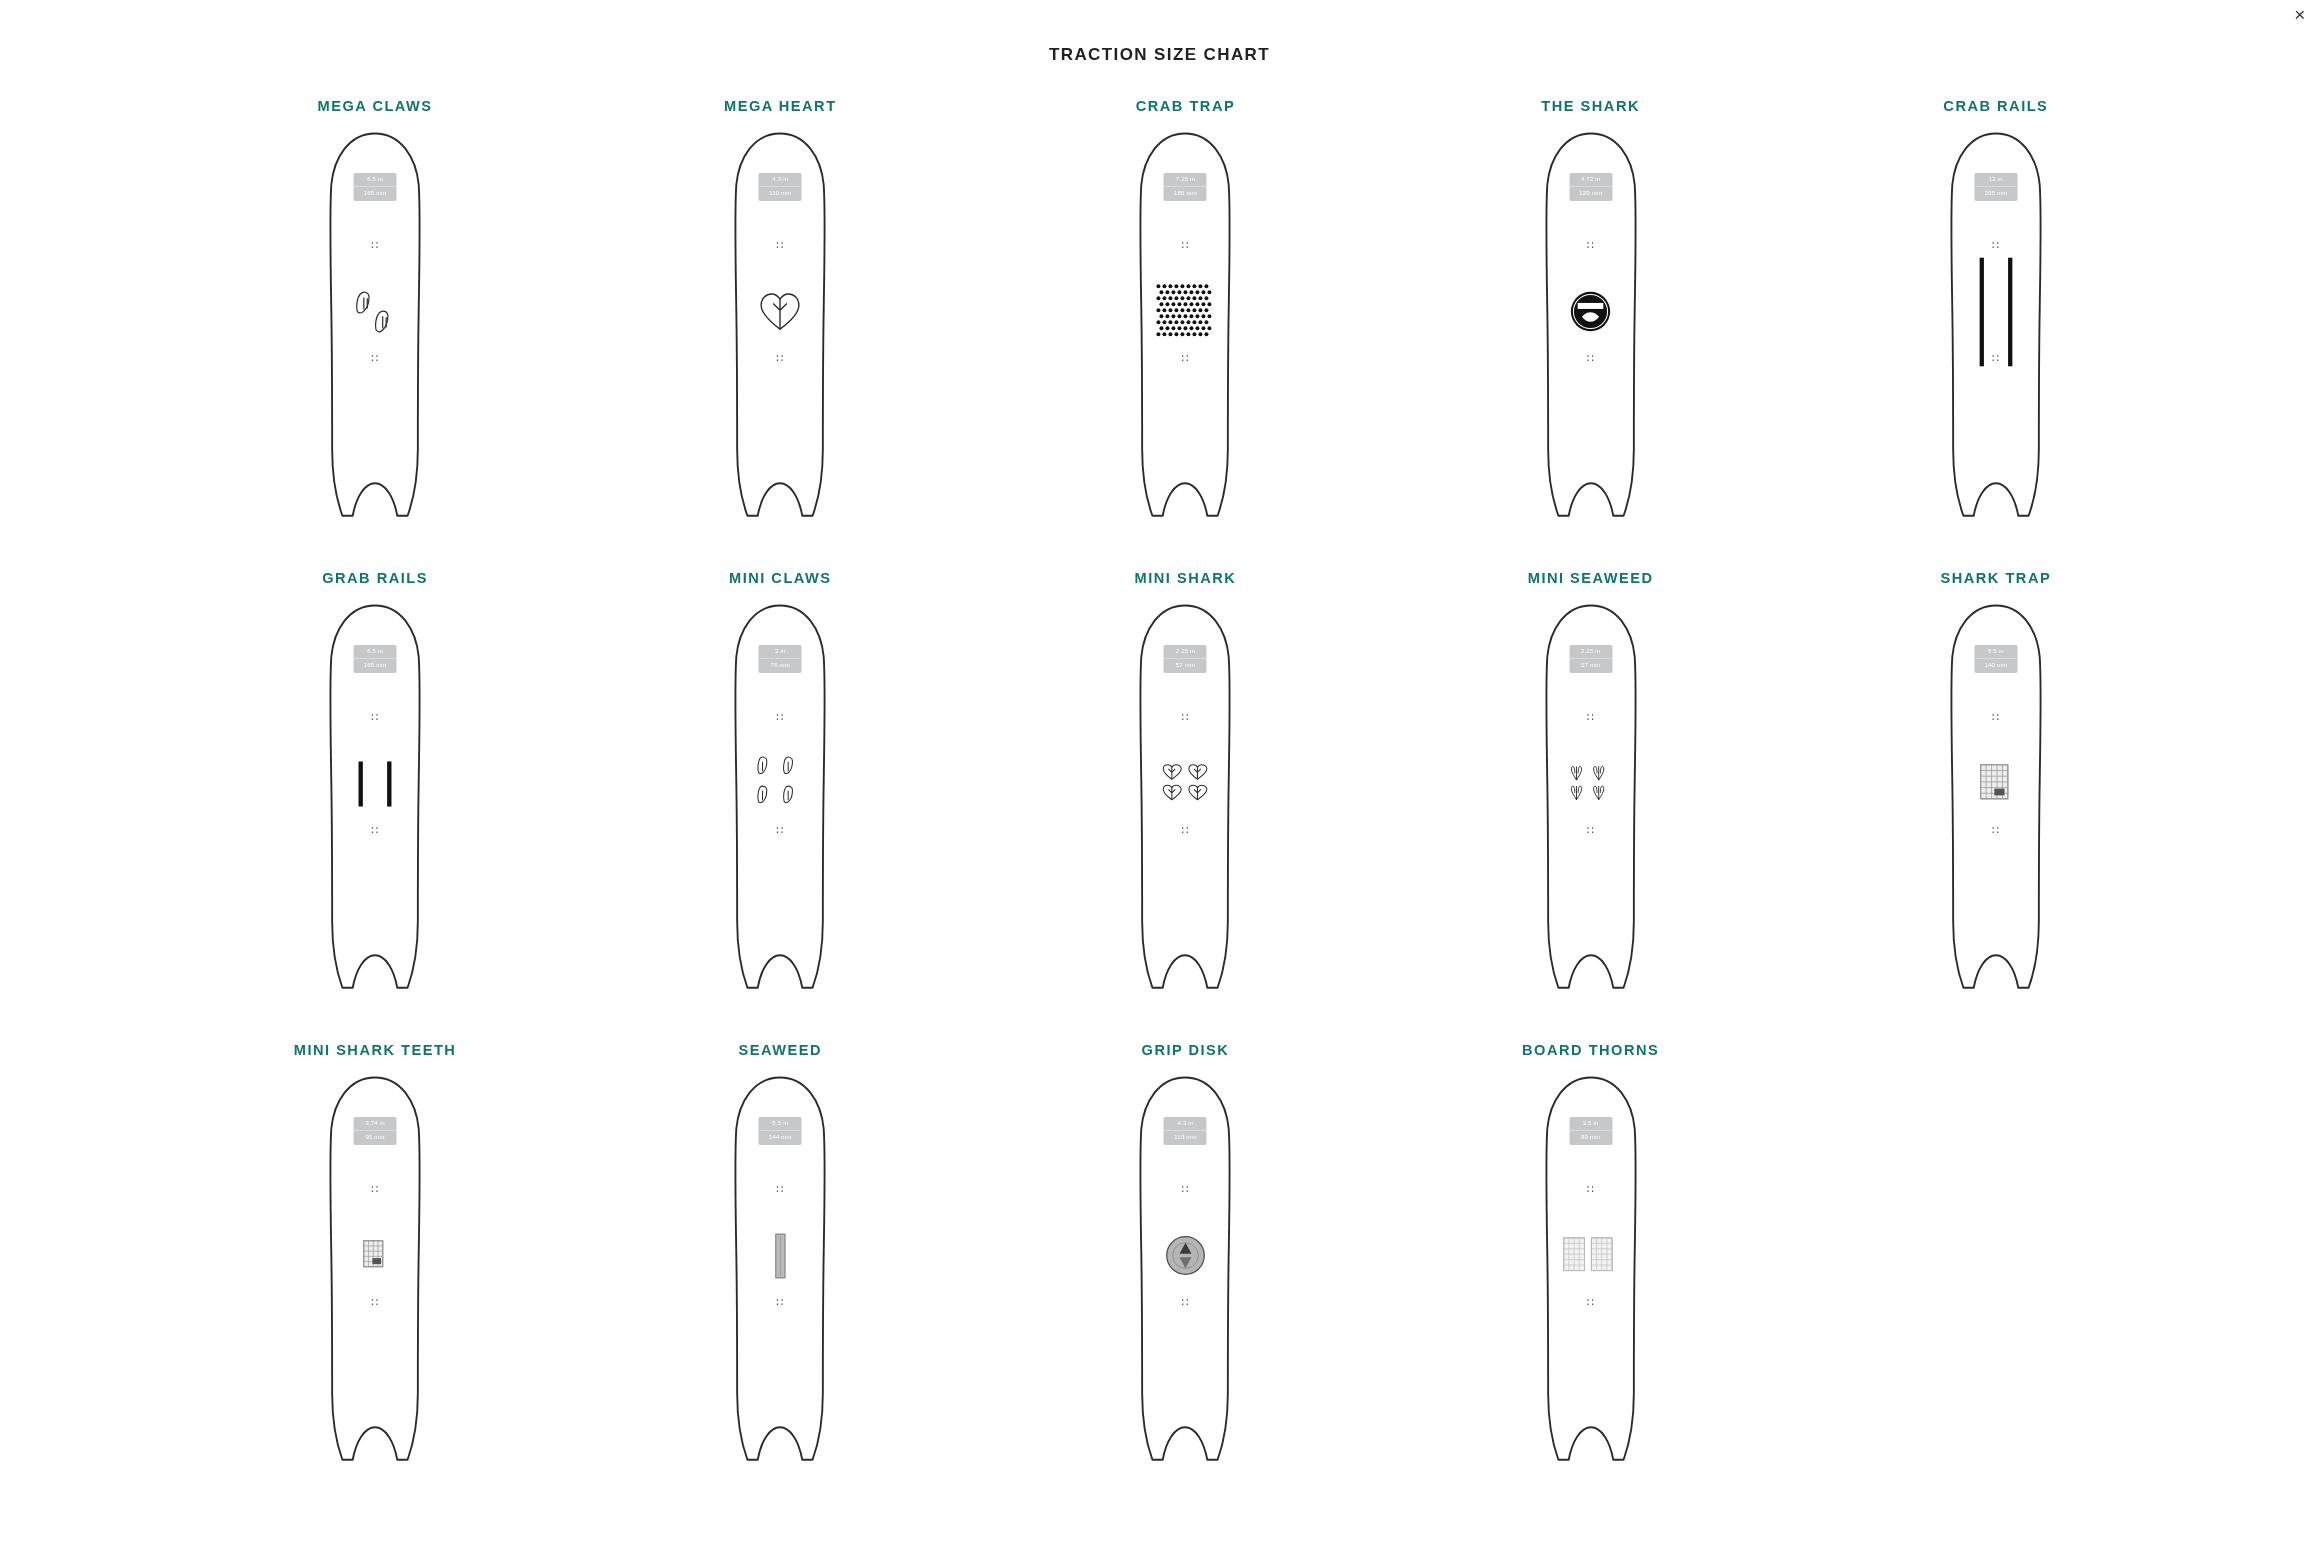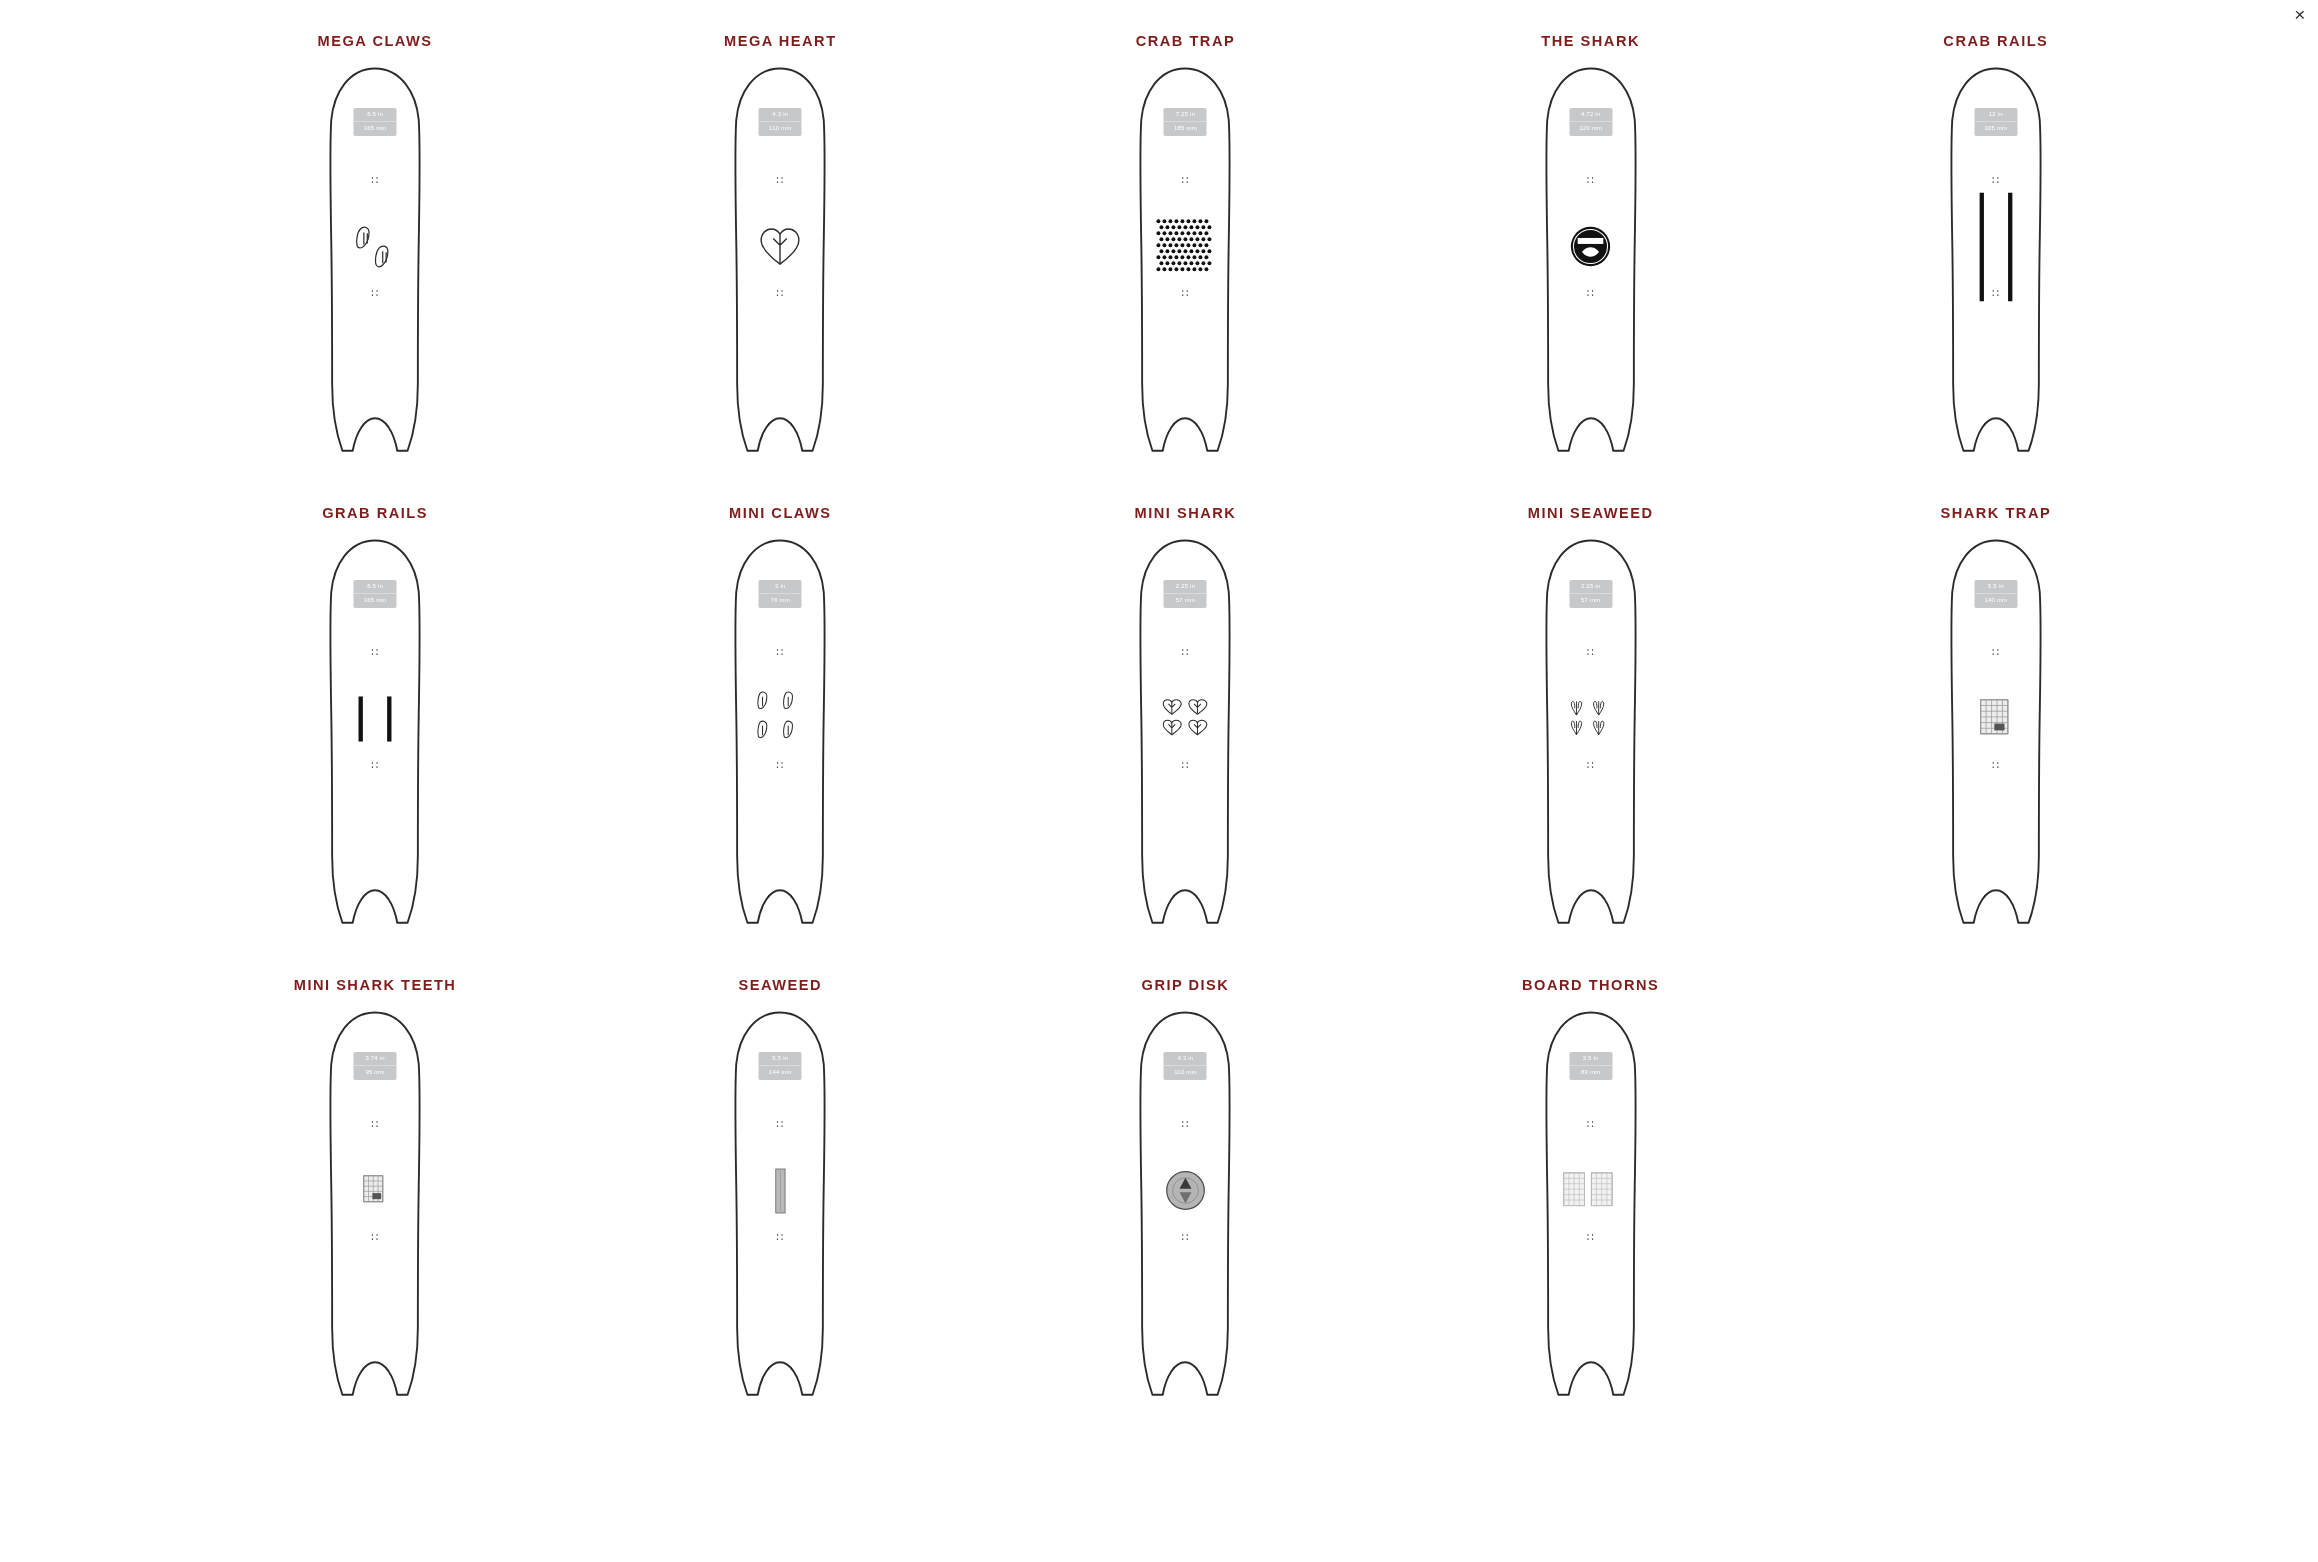--- a/index.html
+++ b/index.html
@@ -46,21 +46,21 @@
   .cell {
     width: 20%;
     height: 472px;
     position: relative;
   }
   .cell-title {
     text-align: center;
     font-size: 14.6px;
     font-weight: bold;
     letter-spacing: 1.5px;
-    color: #7f1d1d;
+    color: #0f766e;
     margin-top: 33px;
     font-family: "Liberation Sans", sans-serif;
   }
   .board-wrap {
     position: relative;
     width: 120px;
     margin: 13.7px auto 0 auto;
     height: 395px;
   }
   .board-svg { display: block; }
@@ -112,20 +112,21 @@
     justify-content: center;
   }
 </style>
 </head>
 <body>
 
 <div class="page">
 
   <div class="close-btn">×</div>
 
+  <div class="chart-title">TRACTION SIZE CHART</div>
 
   <div class="grid">
       <div class="cell">
         <div class="cell-title">MEGA CLAWS</div>
         <div class="board-wrap">
           <svg class="board-svg" width="120" height="395" viewBox="0 0 140 460" xmlns="http://www.w3.org/2000/svg">
     <path d="M70 6
              C 100 6, 118 34, 121 66
              C 123 96, 122 150, 121 210
              C 120 270, 120 330, 120 374

